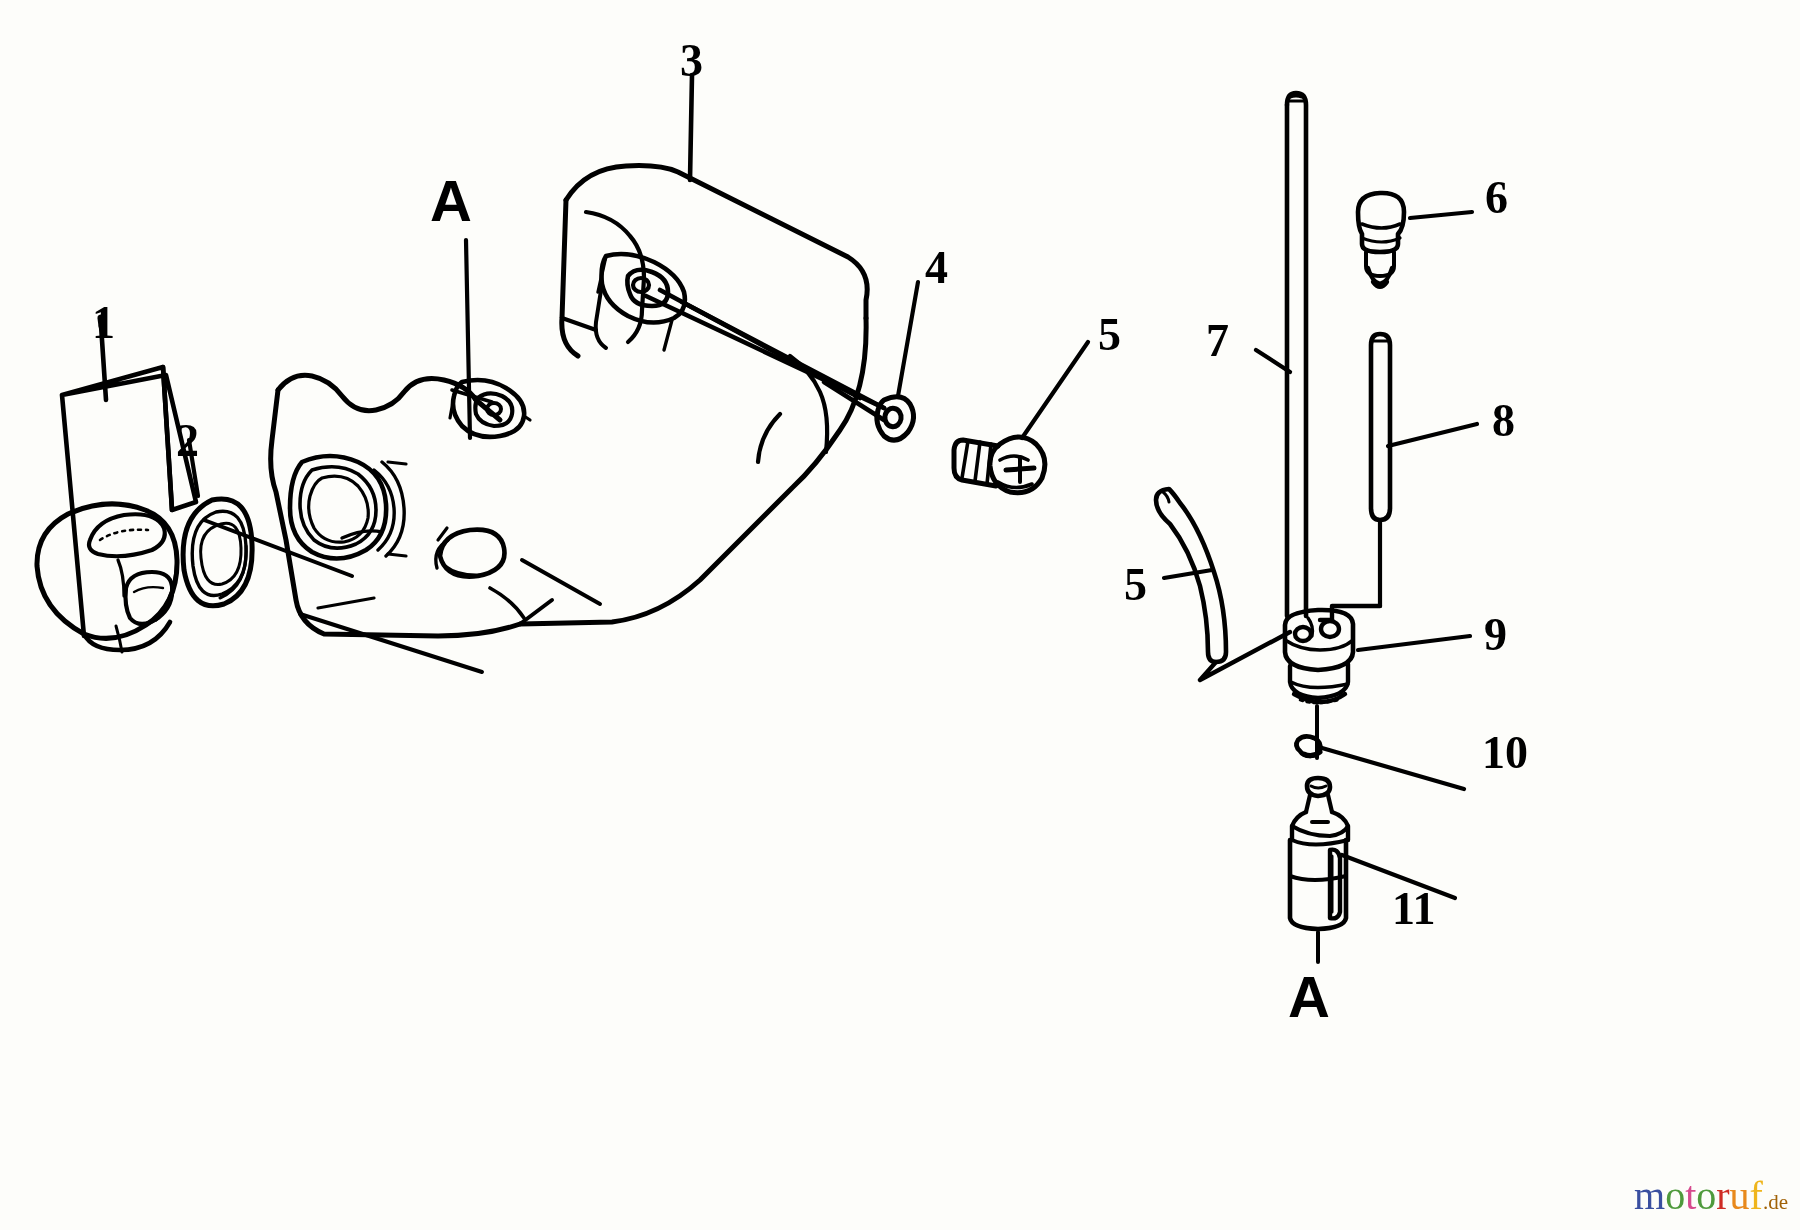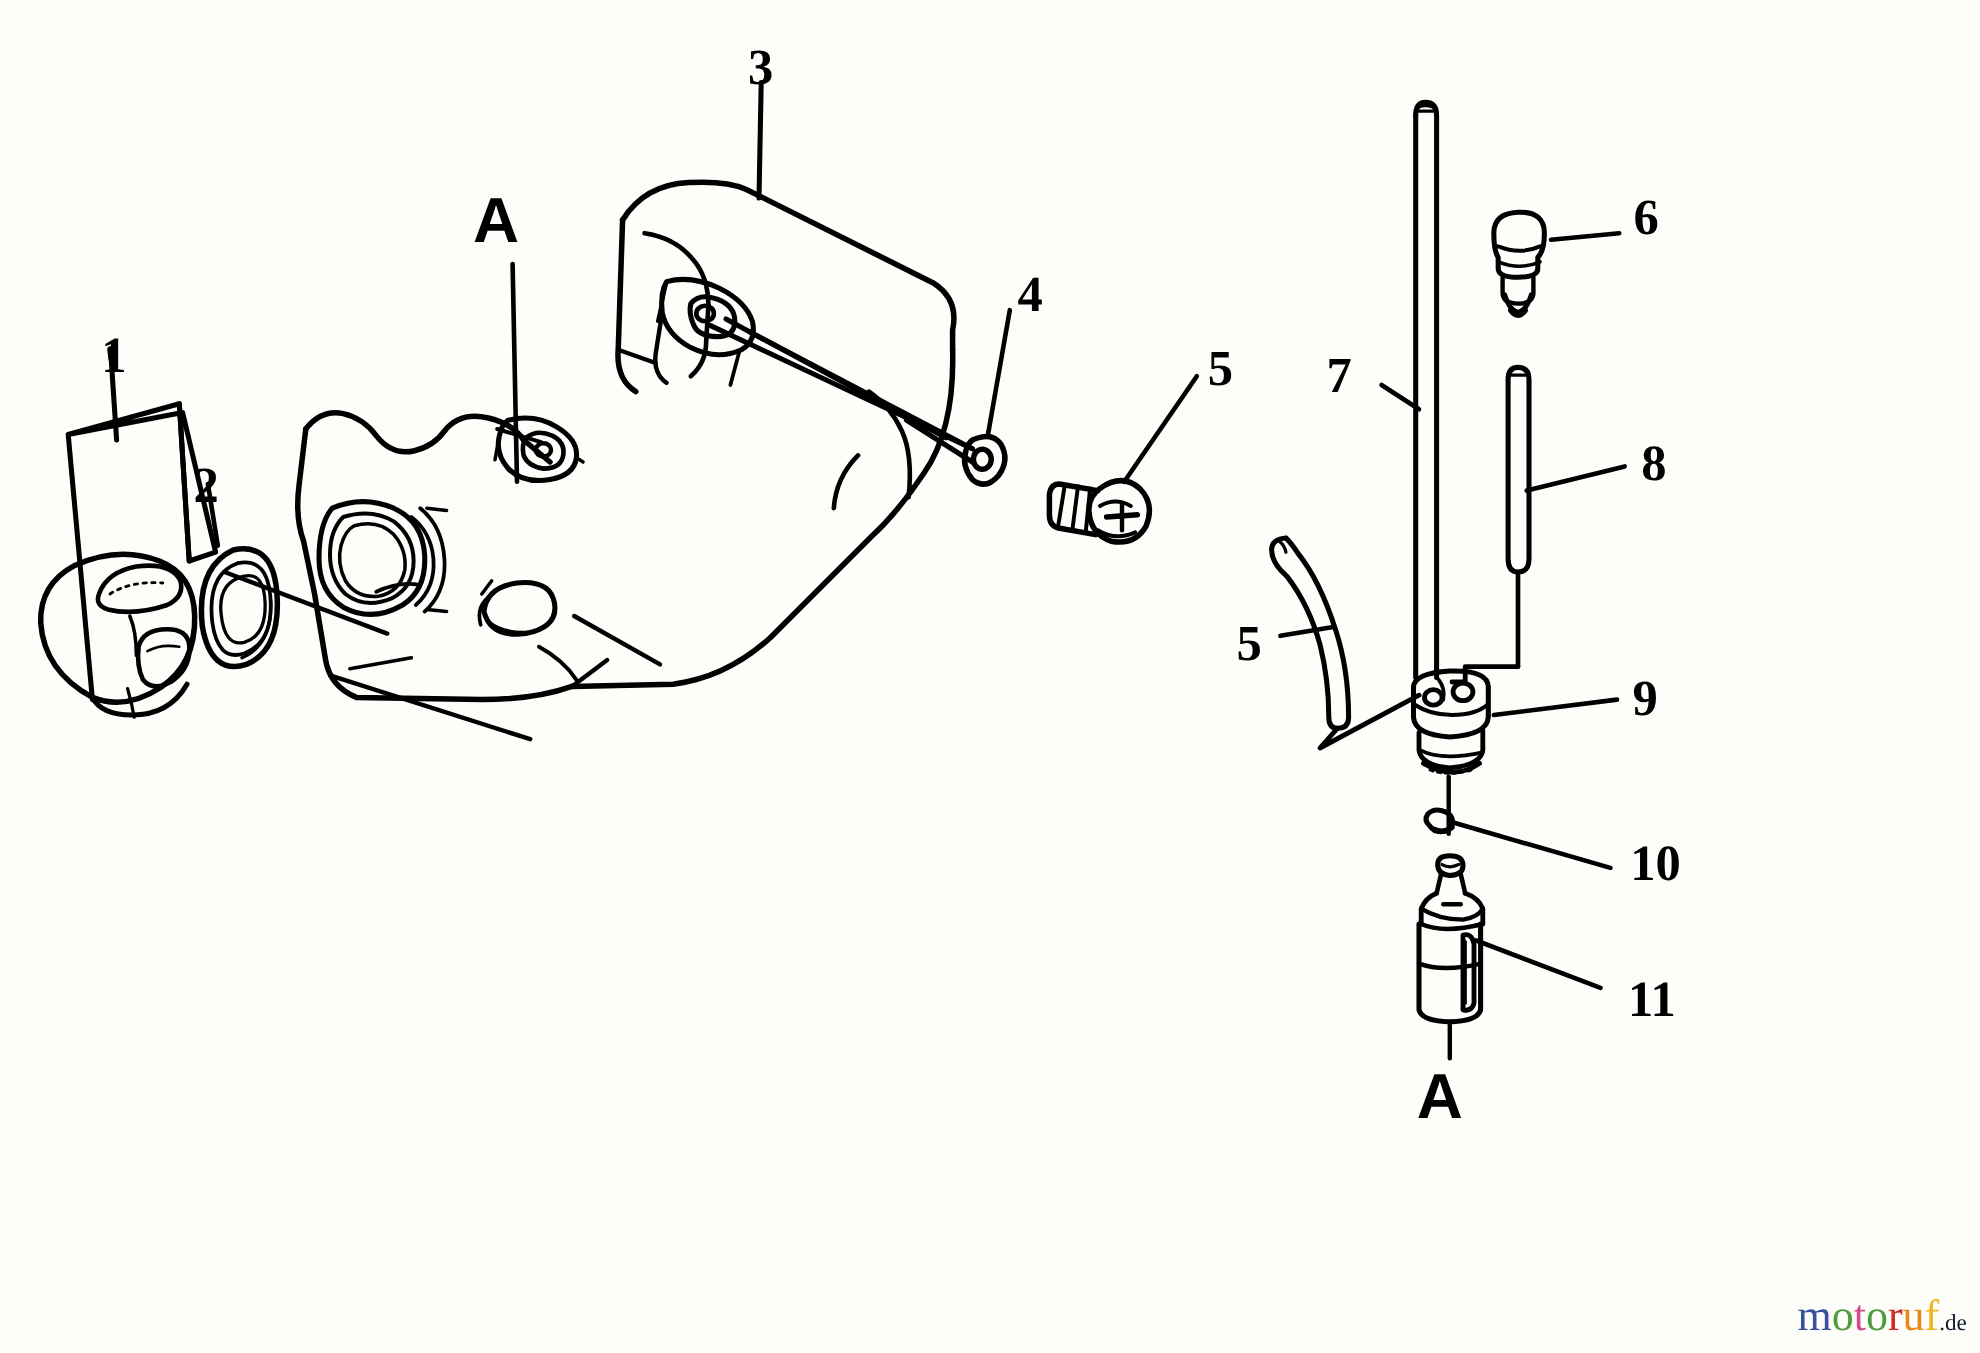--- a/index.html
+++ b/index.html
@@ -248,24 +248,24 @@
 
   <div class="callout num" style="left:92px;top:300px;">1</div>
   <div class="callout num" style="left:176px;top:418px;">2</div>
   <div class="callout num" style="left:680px;top:38px;">3</div>
   <div class="callout num" style="left:925px;top:245px;">4</div>
   <div class="callout num" style="left:1098px;top:312px;">5</div>
   <div class="callout num" style="left:1485px;top:175px;">6</div>
   <div class="callout num" style="left:1206px;top:318px;">7</div>
   <div class="callout num" style="left:1492px;top:398px;">8</div>
   <div class="callout num" style="left:1484px;top:612px;">9</div>
-  <div class="callout num" style="left:1482px;top:762px;">10</div>
-  <div class="callout num" style="left:1480px;top:886px;">11</div>
+  <div class="callout num" style="left:1482px;top:730px;">10</div>
+  <div class="callout num" style="left:1392px;top:886px;">11</div>
   <div class="callout num" style="left:1124px;top:562px;">5</div>
 
   <div class="callout sect" style="left:430px;top:172px;">A</div>
   <div class="callout sect" style="left:1288px;top:968px;">A</div>
 
   <div id="wm">
-    <span style="color:#3a4fa0">m</span><span style="color:#4f9a3c">o</span><span style="color:#d64a8e">t</span><span style="color:#4f9a3c">o</span><span style="color:#cf2c24">r</span><span style="color:#e8891c">u</span><span style="color:#efb51c">f</span><span class="wm-de" style="color:#0f172a">.de</span>
+    <span style="color:#3a4fa0">m</span><span style="color:#4f9a3c">o</span><span style="color:#d64a8e">t</span><span style="color:#4f9a3c">o</span><span style="color:#cf2c24">r</span><span style="color:#e8891c">u</span><span style="color:#efb51c">f</span><span class="wm-de" style="color:#a16207">.de</span>
   </div>
 
 </div>
 
 </body></html>

